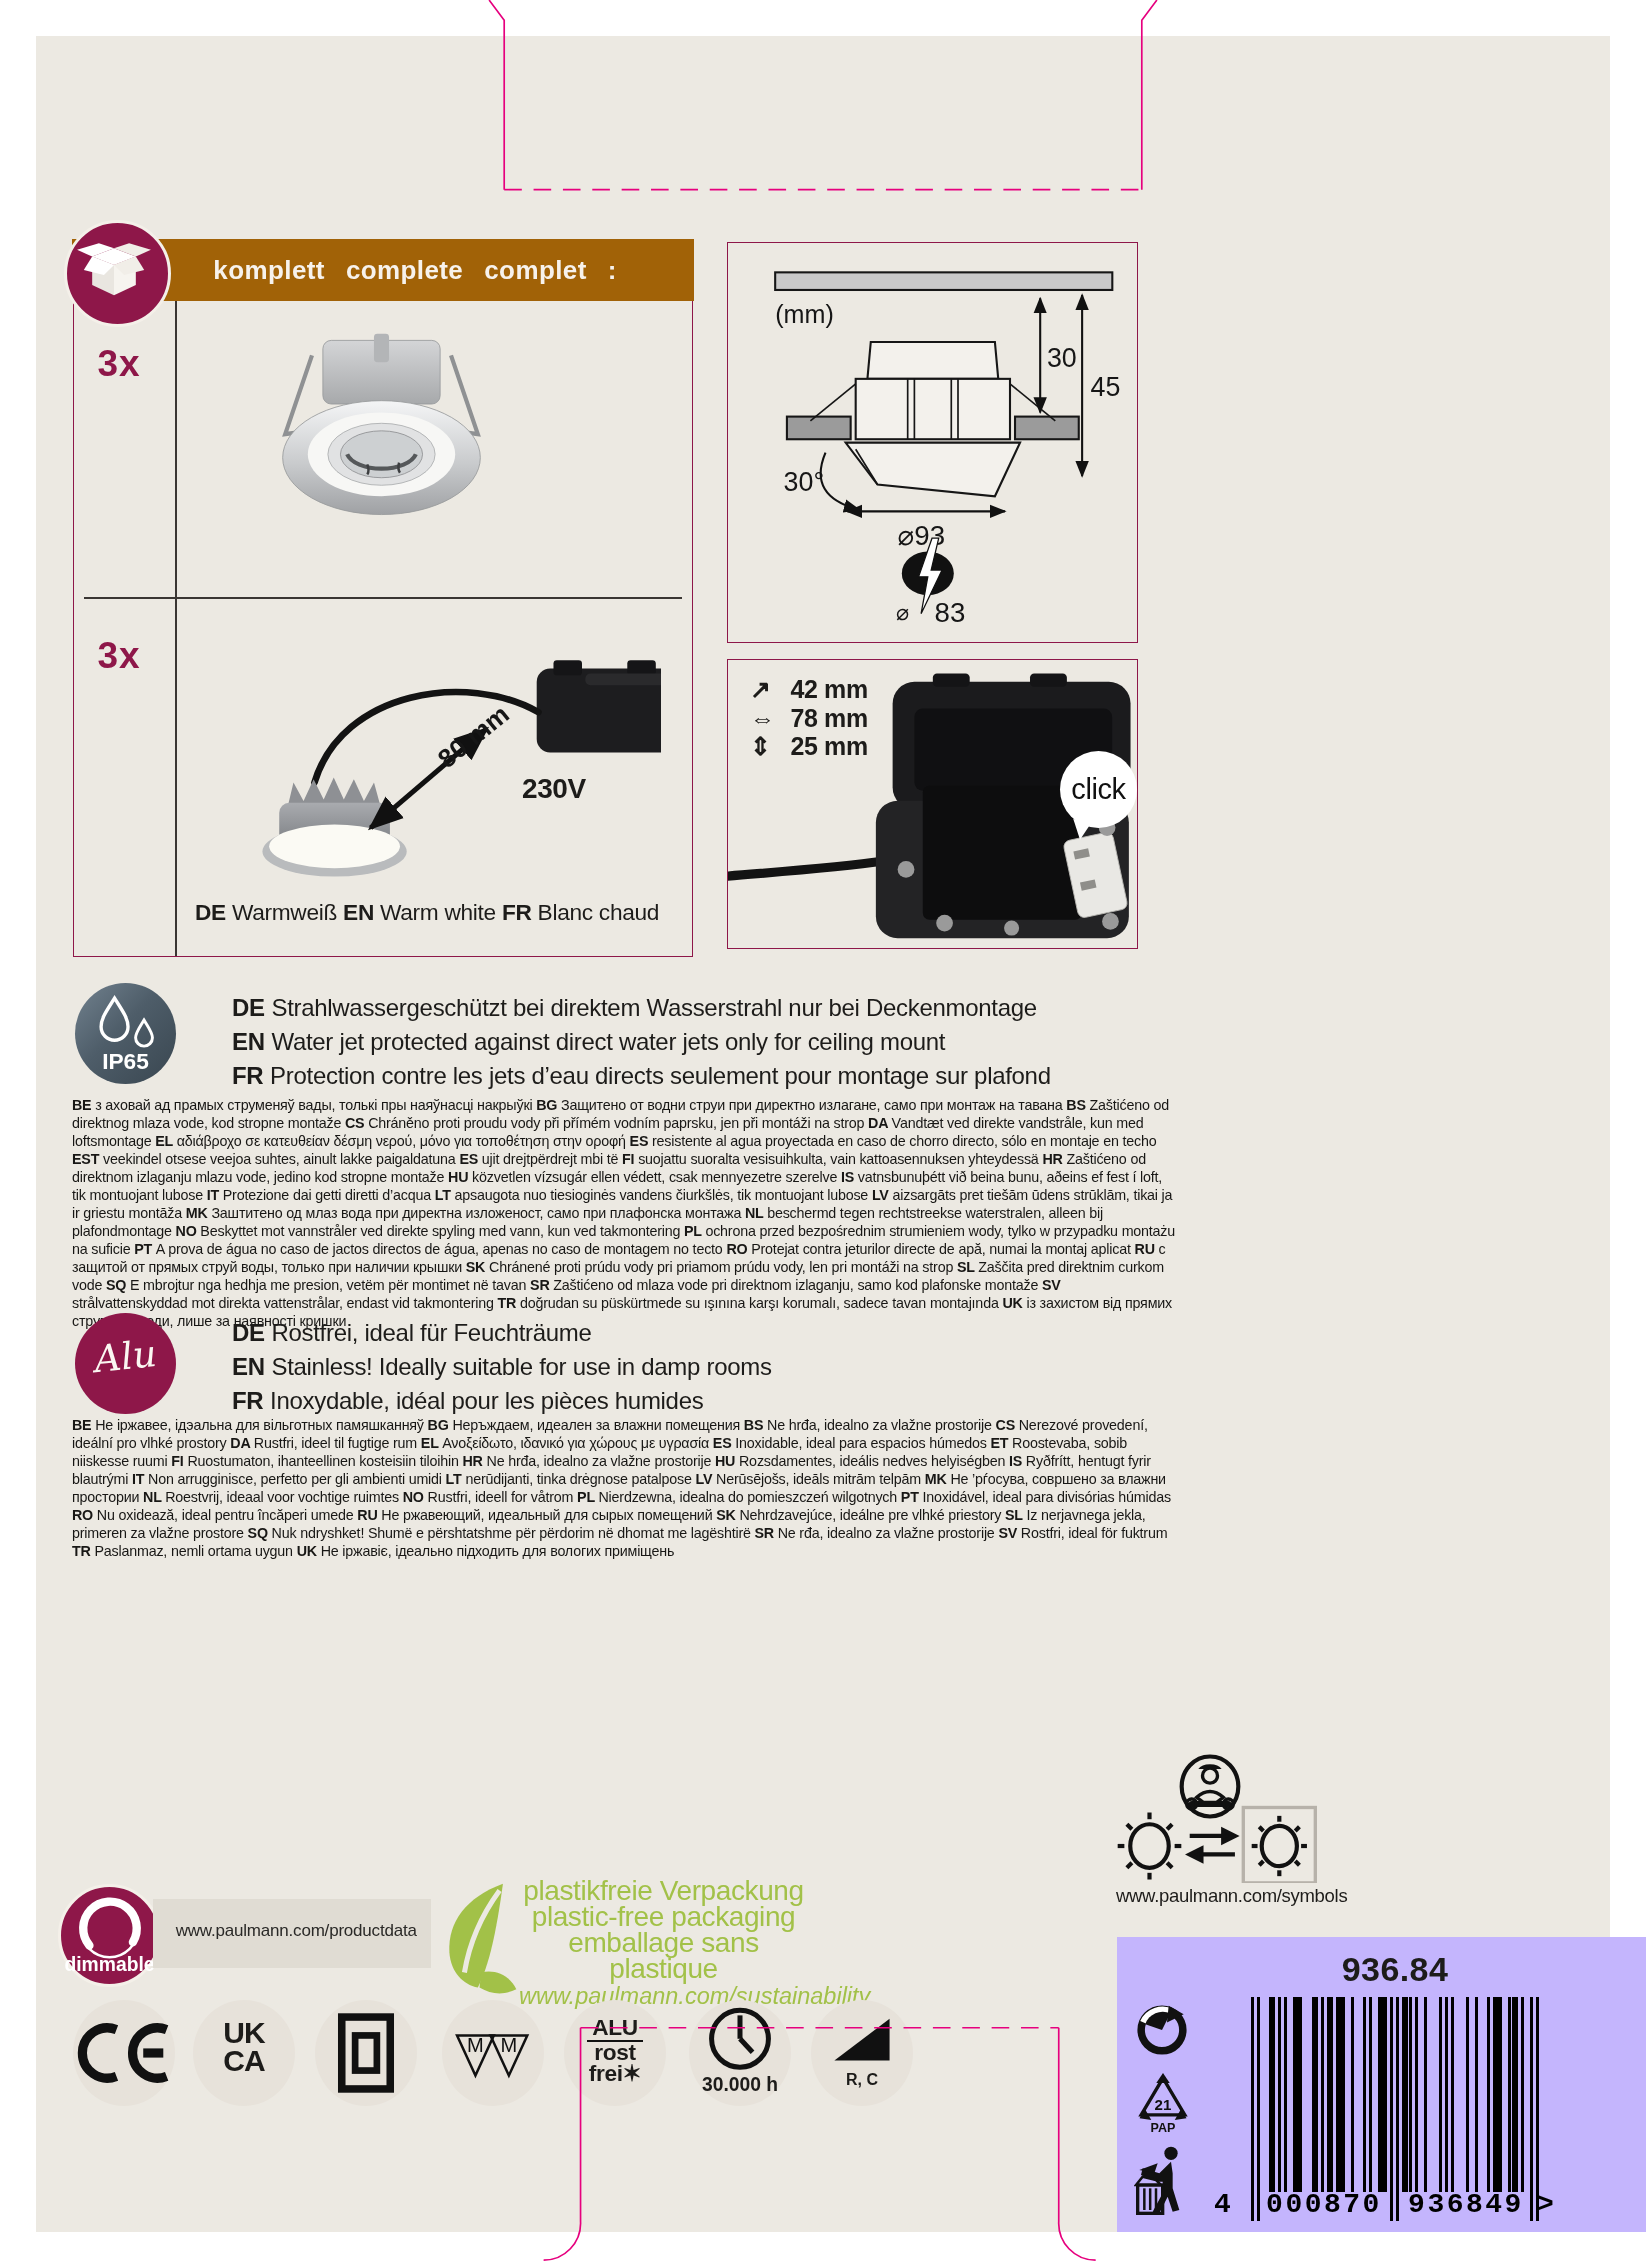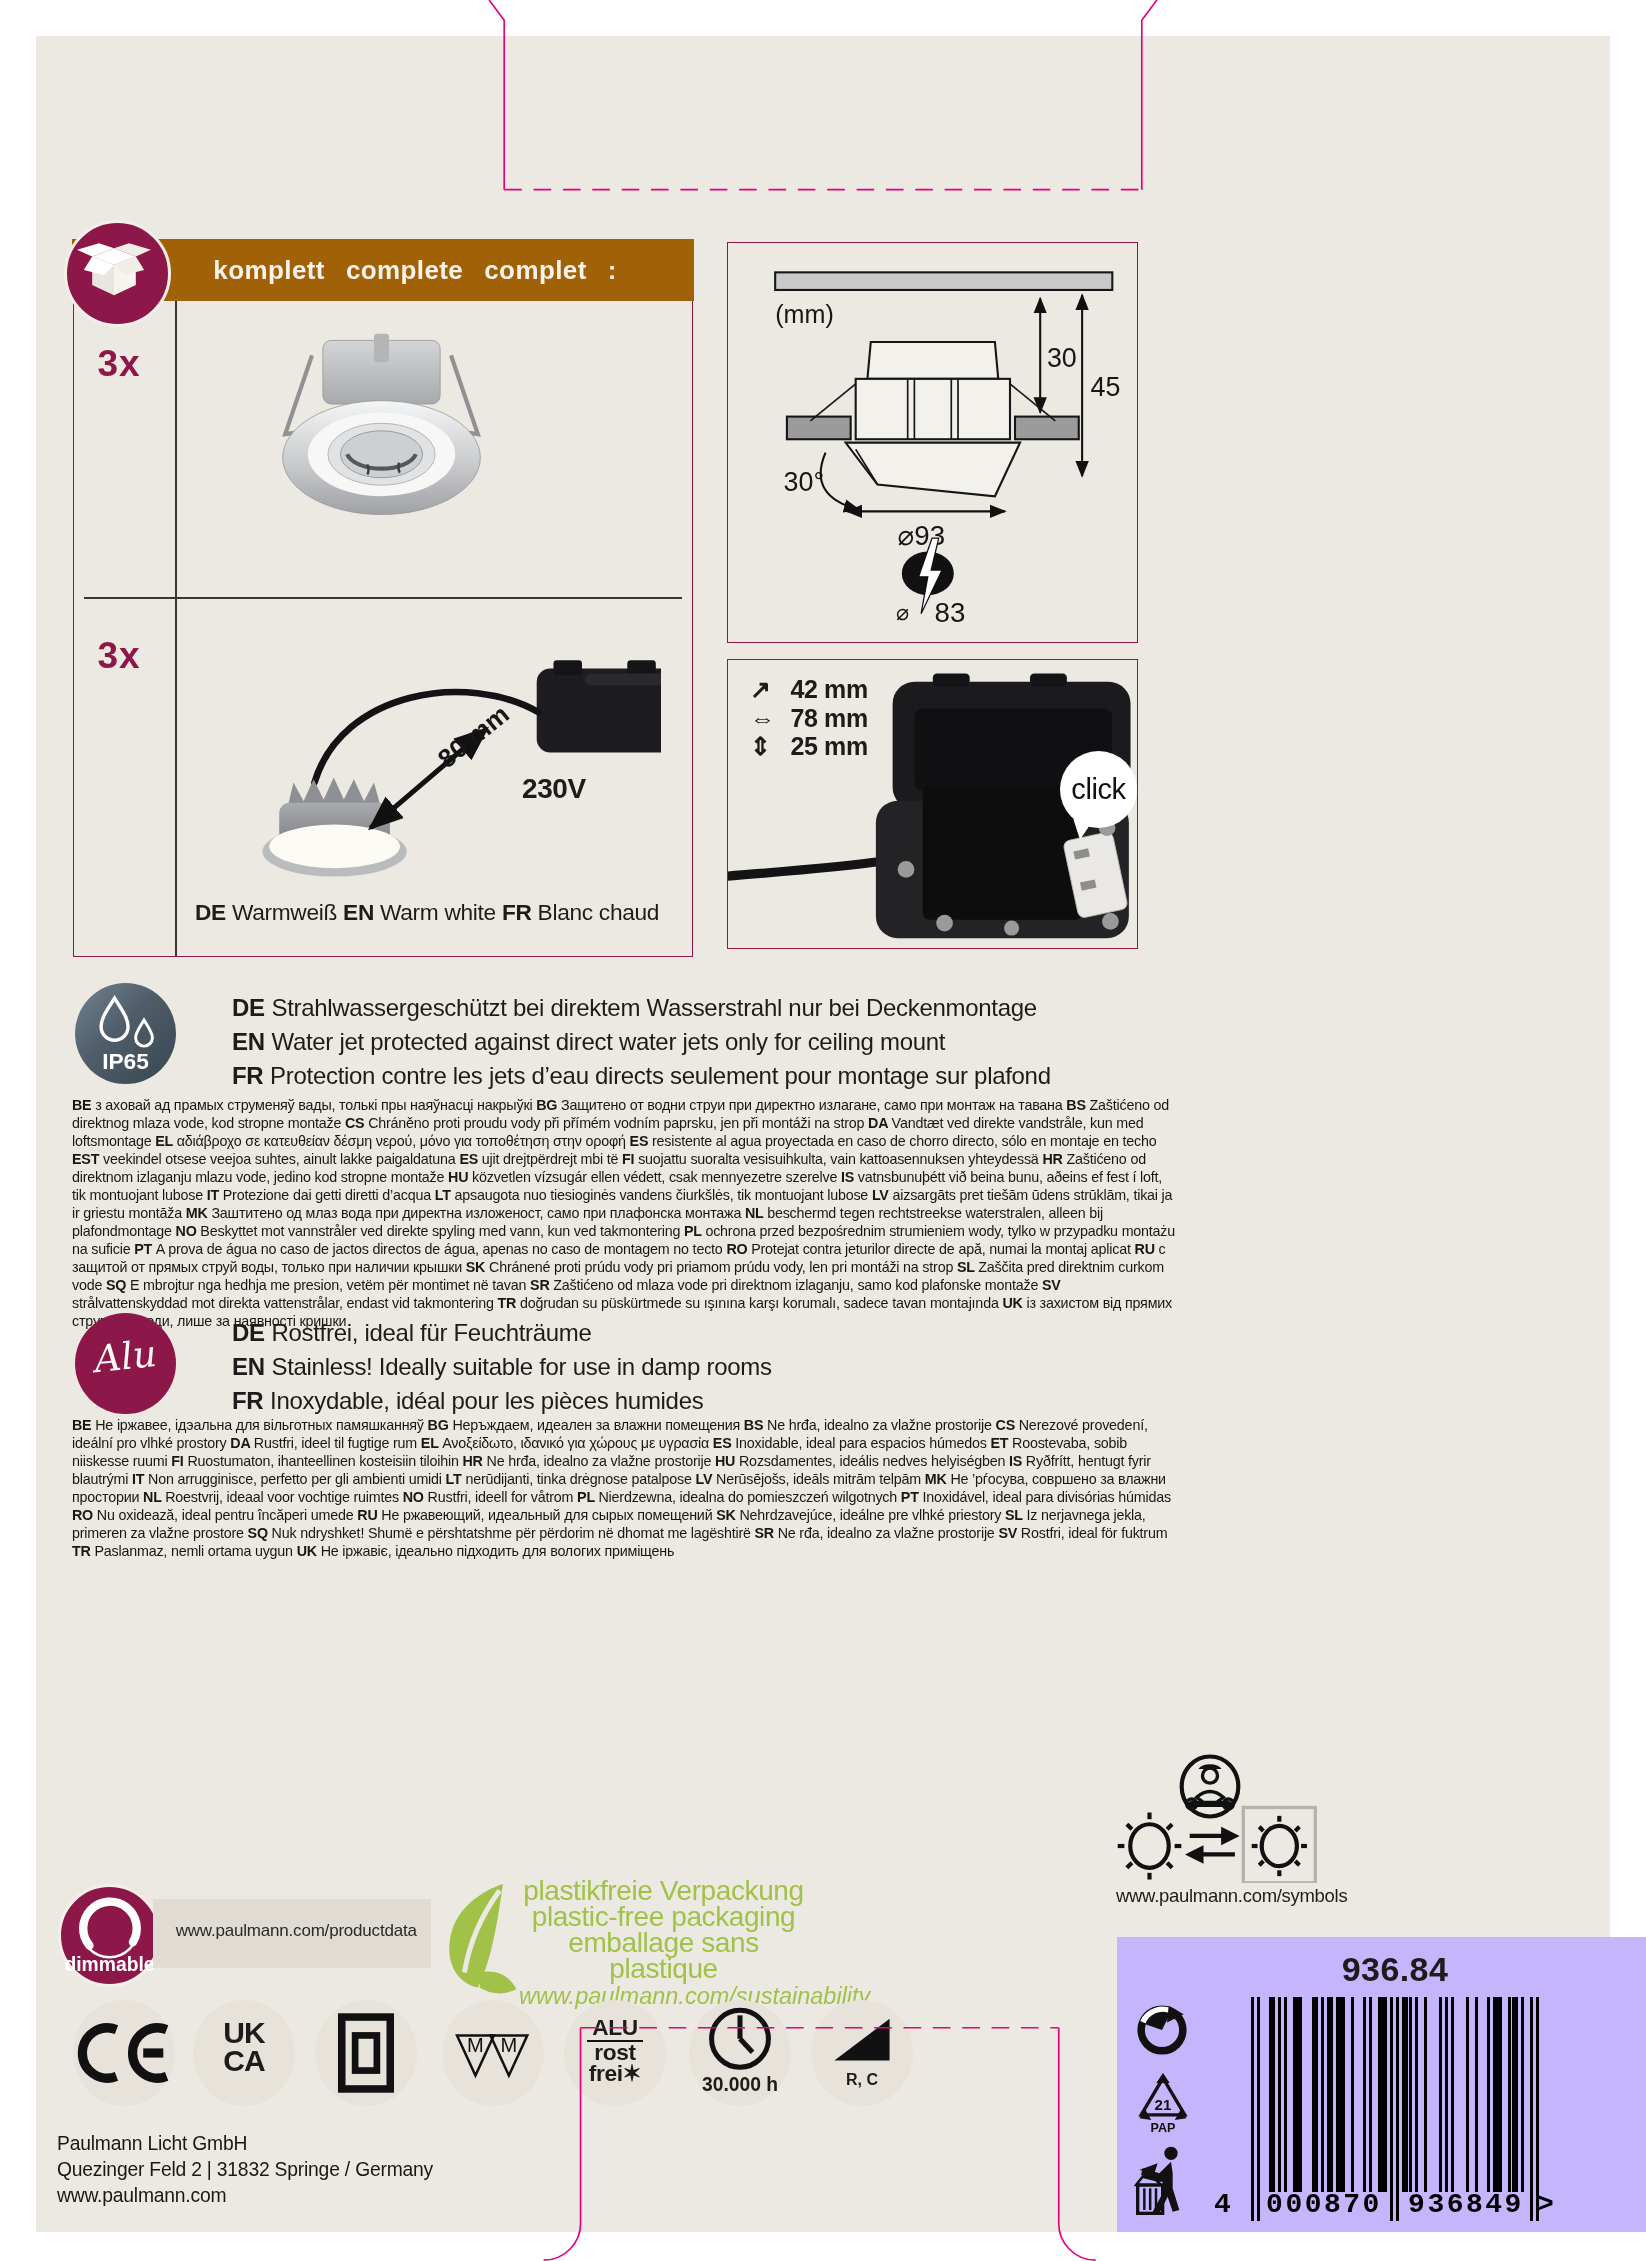--- a/index.html
+++ b/index.html
@@ -362,25 +362,20 @@
     </svg>
     <div class="hours">30.000 h</div>
   </div>
   <div class="cert-oval" style="left:811px;">
     <svg width="102" height="106" viewBox="0 0 122 126">
       <polygon points="28,72 94,72 94,22" fill="#111"></polygon>
     </svg>
     <div class="rc">R, C</div>
   </div>
 
-  <div class="address">
-    <div>Paulmann Licht GmbH</div>
-    <div>Quezinger Feld 2 | 31832 Springe / Germany</div>
-    <div>www.paulmann.com</div>
-  </div>
 
   <div class="bc-box">
     <div class="bc-item">936.84</div>
 
     <svg class="abs" style="left:20px;top:67px;" width="50" height="52" viewBox="0 0 60 62">
       <circle cx="30" cy="31" r="25" fill="none" stroke="#111" stroke-width="9"></circle>
       <path d="M8,22 A25,25 0 0 1 42,10" fill="none" stroke="#fff" stroke-width="9"></path>
       <path d="M10,24 A22,22 0 0 1 40,11 L30,31 Z" fill="#111"></path>
       <polygon points="38,2 56,12 36,22" fill="#111"></polygon>
     </svg>

